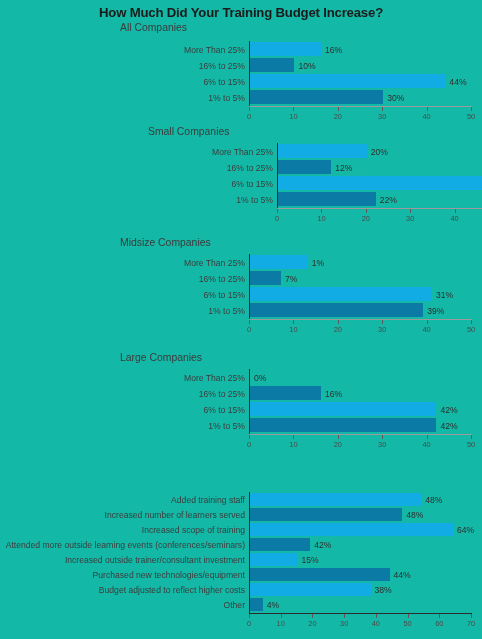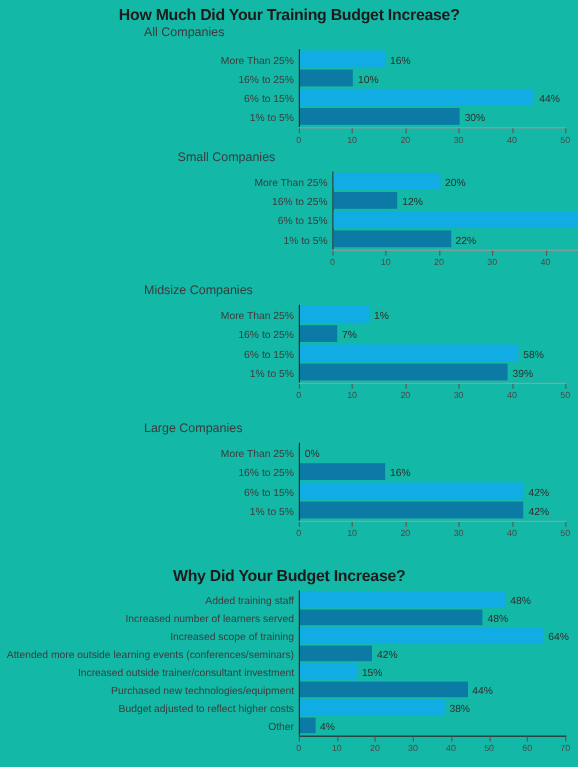--- a/index.html
+++ b/index.html
@@ -188,21 +188,21 @@
         <div class="tick" style="left: 471px; top: 83px;"></div>
         <div class="ticklabel" style="left: 471px; top: 88px;">50</div>
         <div class="cat-label" style="right: 237px; width: 300px; top: 21.5px;">More Than 25%</div>
         <div class="bar light" style="top: 18px; height: 14px; width: 57.72px; background: rgb(17, 172, 228);"></div>
         <div class="val-label" style="left: 311.72px; top: 21.5px;">1%</div>
         <div class="cat-label" style="right: 237px; width: 300px; top: 37.5px;">16% to 25%</div>
         <div class="bar dark" style="top: 34px; height: 14px; width: 31.08px; background: rgb(11, 123, 166);"></div>
         <div class="val-label" style="left: 285.08px; top: 37.5px;">7%</div>
         <div class="cat-label" style="right: 237px; width: 300px; top: 53.5px;">6% to 15%</div>
         <div class="bar light" style="top: 50px; height: 14px; width: 182.04px; background: rgb(17, 172, 228);"></div>
-        <div class="val-label" style="left: 436.04px; top: 53.5px;">58%</div>
+        <div class="val-label" style="left: 436.04px; top: 53.5px;">31%</div>
         <div class="cat-label" style="right: 237px; width: 300px; top: 69.5px;">1% to 5%</div>
         <div class="bar dark" style="top: 66px; height: 14px; width: 173.16px; background: rgb(11, 123, 166);"></div>
         <div class="val-label" style="left: 427.16px; top: 69.5px;">39%</div>
       </div>
   </div>
 
   <div class="panel" id="panel-large" style="top:352px; height:96px;">
     <div class="panel-subtitle" style="top:0px;">Large Companies</div>
     <div class="plot-body">
         <div class="yaxis" style="top: 17px; height: 65px;"></div>
@@ -226,21 +226,20 @@
         <div class="val-label" style="left: 325.04px; top: 37.5px;">16%</div>
         <div class="cat-label" style="right: 237px; width: 300px; top: 53.5px;">6% to 15%</div>
         <div class="bar light" style="top: 50px; height: 14px; width: 186.48px; background: rgb(17, 172, 228);"></div>
         <div class="val-label" style="left: 440.48px; top: 53.5px;">42%</div>
         <div class="cat-label" style="right: 237px; width: 300px; top: 69.5px;">1% to 5%</div>
         <div class="bar dark" style="top: 66px; height: 14px; width: 186.48px; background: rgb(11, 123, 166);"></div>
         <div class="val-label" style="left: 440.48px; top: 69.5px;">42%</div>
       </div>
   </div>
 
-  <div class="main-title" style="top:472px;">Why Did Your Budget Increase?</div>
 
   <div class="panel" id="panel-why" style="top:489px; height:150px;">
     <div class="plot-body">
         <div class="yaxis" style="top: 3px; height: 121px;"></div>
         <div class="xaxis dark" style="top: 124px; width: 223px;"></div>
         <div class="tick" style="left: 249px; top: 125px;"></div>
         <div class="ticklabel" style="left: 249px; top: 130px;">0</div>
         <div class="tick" style="left: 280.714px; top: 125px;"></div>
         <div class="ticklabel" style="left: 280.714px; top: 130px;">10</div>
         <div class="tick" style="left: 312.429px; top: 125px;"></div>

